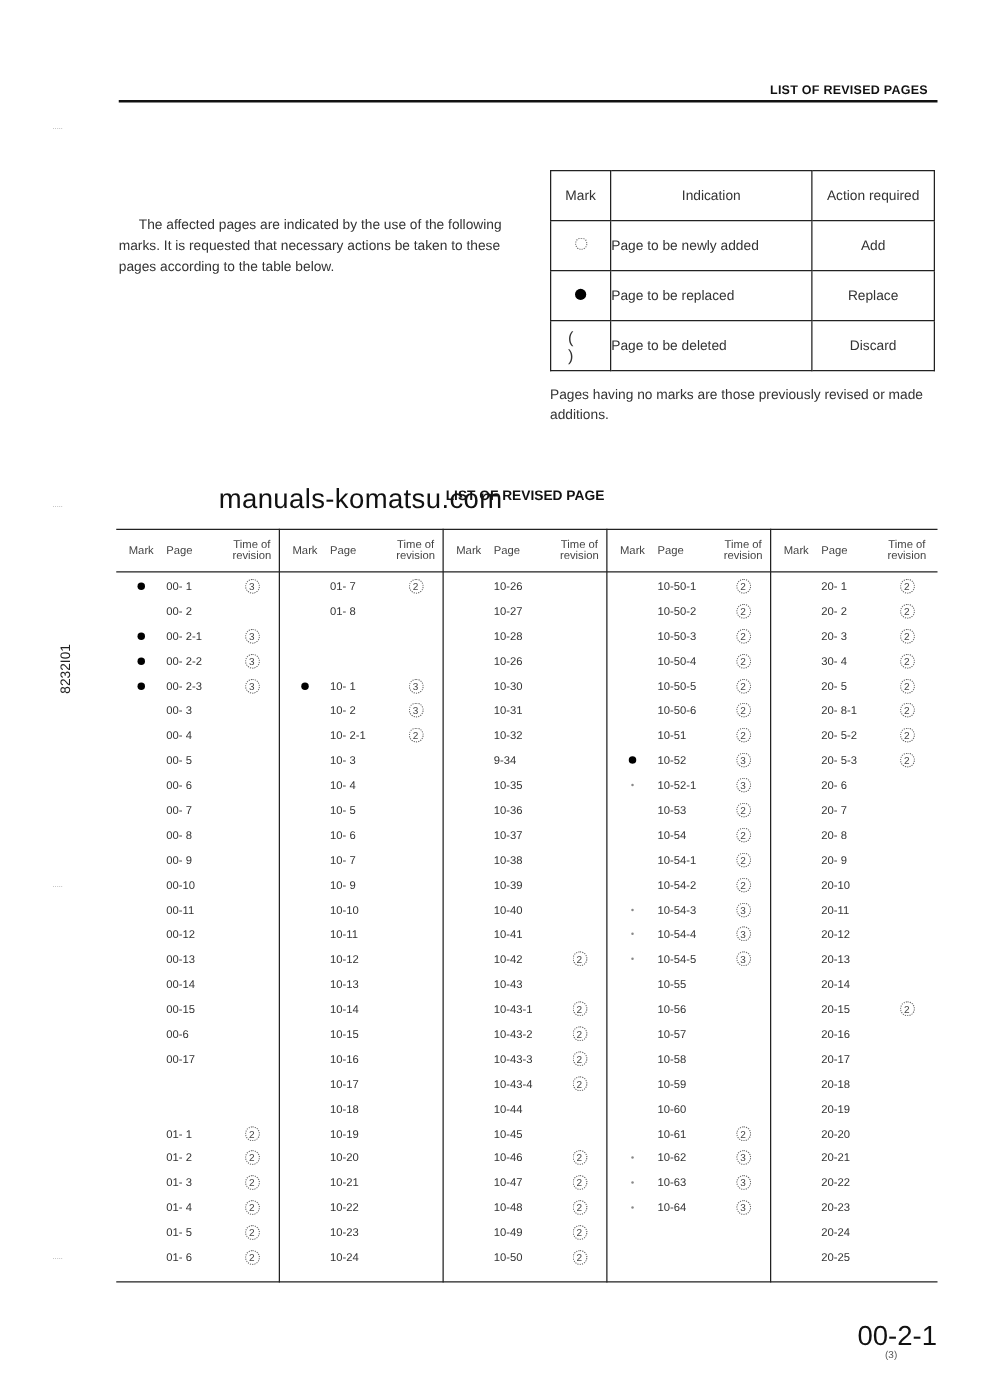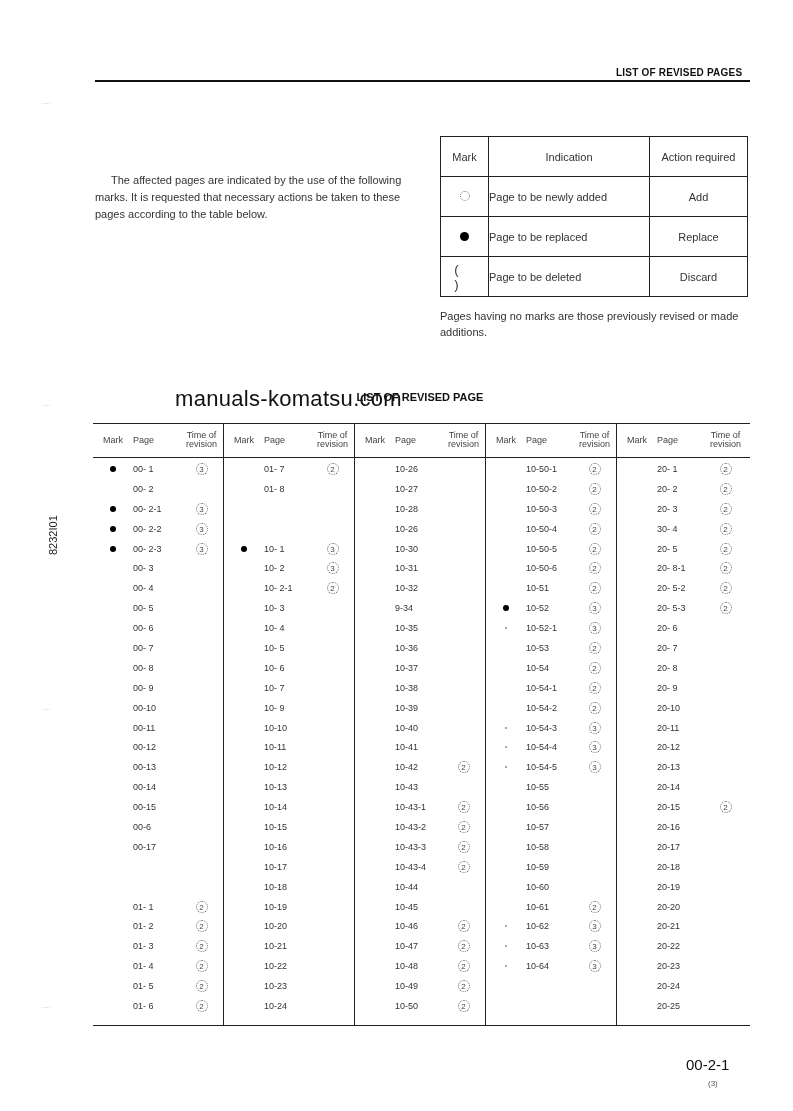--- a/index.html
+++ b/index.html
@@ -43,21 +43,21 @@
   .ghead .t { width: 45px; text-align: center; line-height: 9px; }
   .rows { position: absolute; top: 36px; left: 0; width: 131px; }
   .row { height: 19.9px; display: flex; align-items: center; font-size: 9px; color: #333; }
   .row .m { width: 40px; display: flex; justify-content: center; }
   .row .m .dot { width: 6px; height: 6px; border-radius: 50%; background: #000; }
   .row .m .faint { width: 2px; height: 2px; border-radius: 50%; background: #888; }
   .row .p { width: 46px; }
   .row .t { width: 45px; text-align: center; font-size: 9px; color: #444; }
   .row .t span.c { display: inline-block; width: 12px; height: 12px; line-height: 11px; border-radius: 50%; border: 1px dotted #666; font-size: 8px; text-align: center; }
 
-  .pagenum { position: absolute; left: 686px; top: 1056px; font-size: 15px; color: #111; }
+  .pagenum { position: absolute; left: 686px; top: 1056px; font-size: 22px; color: #111; }
   .pagesub { position: absolute; left: 708px; top: 1079px; font-size: 8px; color: #555; }
 </style>
 </head>
 <body>
 
 <div class="hdr-title">LIST OF REVISED PAGES</div>
 <div class="hdr-rule"></div>
 
 <div class="side-mark" style="top:100px">·····</div>
 <div class="side-mark" style="top:402px">·····</div>

